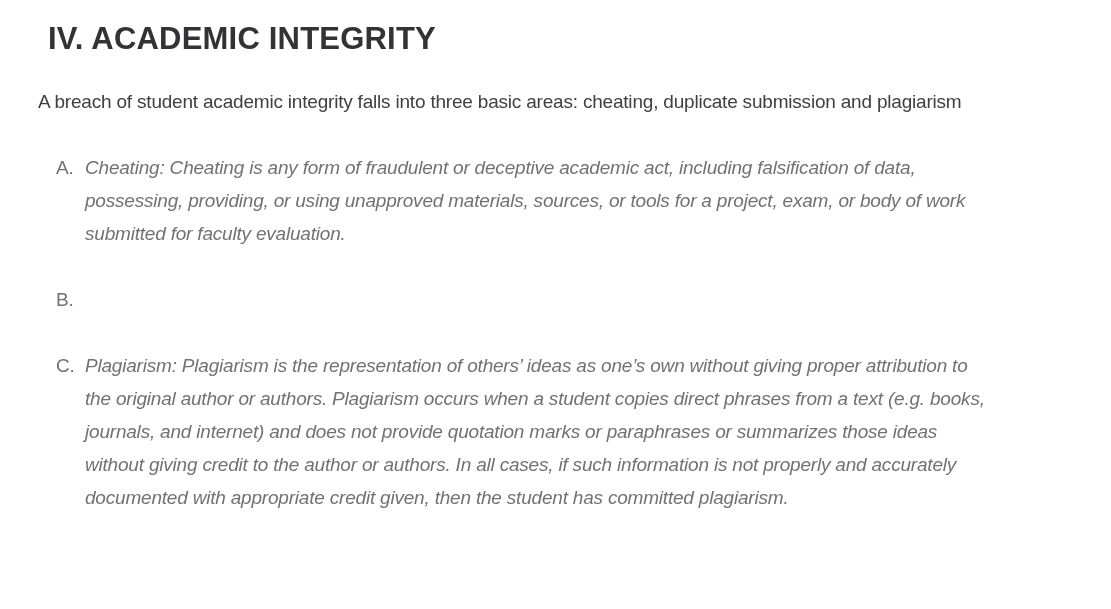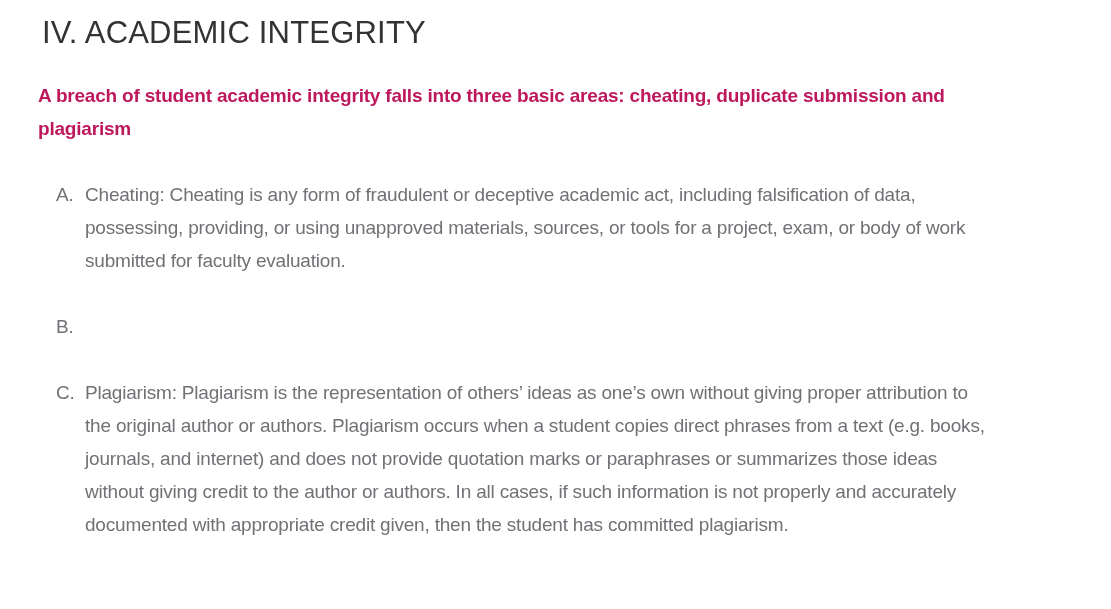--- a/index.html
+++ b/index.html
@@ -10,35 +10,35 @@
   }
   .page {
     width: 1111px;
     height: 609px;
     background: #ffffff;
     box-sizing: border-box;
     padding: 10px 40px 0 38px;
     overflow: hidden;
   }
   h1.section-heading {
-    margin: 4px;
+    margin: 10px;
     font-size: 31px;
-    font-weight: 400;
+    font-weight: 700;
     letter-spacing: 0.2px;
     color: #333336;
     line-height: 1.25;
   }
   p.intro {
     margin: 26px 0 0 0;
     max-width: 935px;
     font-size: 19px;
     line-height: 33px;
     letter-spacing: -0.2px;
-    color: #be185d;
-    font-weight: 700;
+    color: #404040;
+    font-weight: 400;
   }
   ol.integrity-list {
     list-style: none;
     margin: 0;
     padding: 0 0 0 18px;
   }
   ol.integrity-list li {
     display: flex;
     align-items: flex-start;
     margin-top: 33px;
@@ -48,20 +48,21 @@
     color: #717176;
   }
   ol.integrity-list .marker {
     flex: 0 0 auto;
     min-width: 20px;
     margin-right: 9px;
     text-align: left;
   }
   ol.integrity-list .item-text {
     max-width: 908px;
+    font-style: italic;
   }
 </style>
 </head>
 <body>
 
 <div class="page">
   <h1 class="section-heading">IV. ACADEMIC INTEGRITY</h1>
 
   <p class="intro">A breach of student academic integrity falls into three basic areas: cheating, duplicate submission and plagiarism</p>
 

